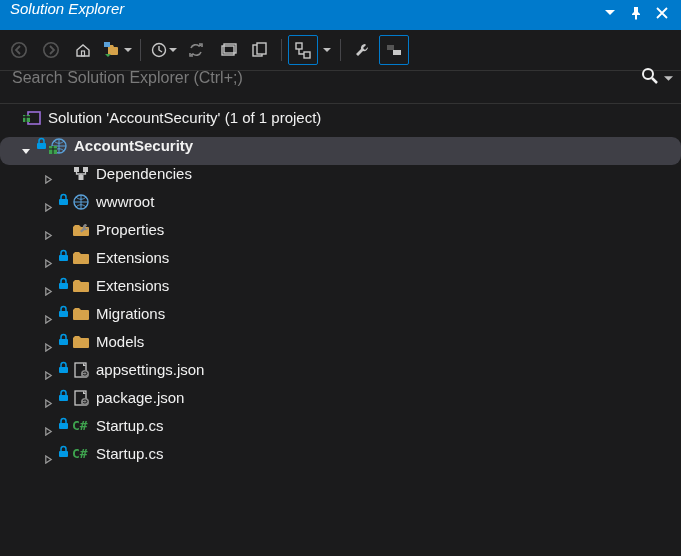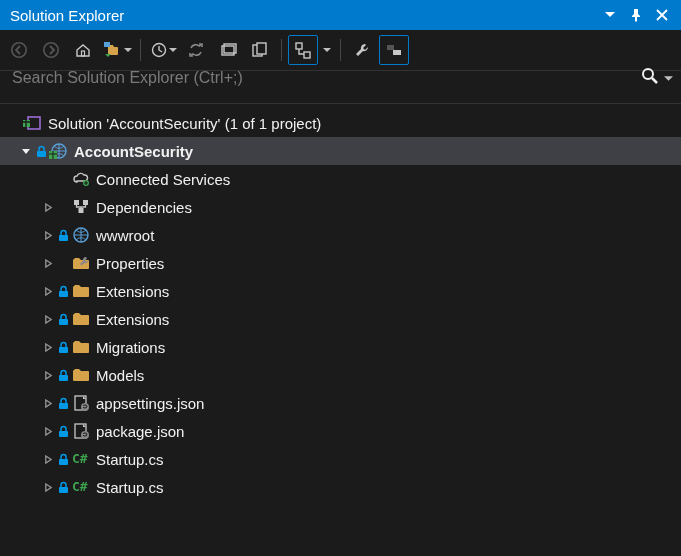--- a/index.html
+++ b/index.html
@@ -9,23 +9,23 @@
     width: 681px;
     height: 556px;
     overflow: hidden;
     font-size: 15px;
     color: #f1f1f1;
   }
   .titlebar {
     height: 30px;
     background: #007acc;
     display: flex;
-    align-items: center;
     padding: 0 6px 0 10px;
     color: #fff;
+    font-style: italic;
   }
   .titlebar-title { flex: 1; font-size: 15px; }
   .titlebar-ctrl {
     width: 26px; height: 26px;
     display: flex; align-items: center; justify-content: center;
     cursor: pointer;
   }
   .titlebar-ctrl svg { display: block; }
   .toolbar {
     height: 40px;
@@ -71,26 +71,26 @@
     color: #ddd;
     font-size: 16px;
   }
   .search-input::placeholder { color: #7a7a7a; }
   .search-right { display:flex; align-items:center; gap:4px; }
   .tree {
     padding: 5px 0;
   }
   .row {
     display: flex;
-    align-items: center;
+    align-items: flex-start;
     height: 28px;
     padding-right: 8px;
     white-space: nowrap;
   }
-  .row.selected { background: #3f3f46; }
+  .row.selected { background: #3f3f46; border-radius: 9px; }
   .ind { display:inline-block; height:1px; }
   .exp {
     width: 16px; height: 28px;
     display: flex; align-items: center; justify-content: center;
     flex-shrink:0;
   }
   .exp svg { display:block; }
   .lock {
     width: 14px;
     display:flex; align-items:center; justify-content:center;
@@ -267,31 +267,20 @@
         <rect x="0" y="9" width="8" height="8" fill="#3ea24e"></rect>
         <path d="M0 12h8M4 9v8" stroke="#1b1b1c" stroke-width="1"></path>
       </svg>
     </span>
     <span class="lbl bold">AccountSecurity</span>
   </div>
 
   <div id="items-container">
       <div class="row">
         <span class="ind" style="width:40px"></span>
-        <span class="exp"></span>
-        <span class="lock"></span>
-        <span class="ficon">
-          <svg width="18" height="18" viewBox="0 0 18 18">
-            <use href="#ic-cloud"></use>
-          </svg>
-        </span>
-        <span class="lbl">Connected Services</span>
-      </div>
-      <div class="row">
-        <span class="ind" style="width:40px"></span>
         <span class="exp">
           <svg width="9" height="9" viewBox="0 0 10 10">
             <path d="M2 1l6 4-6 4z" fill="none" stroke="#999" stroke-width="1.4"></path>
           </svg>
         </span>
         <span class="lock"></span>
         <span class="ficon">
           <svg width="18" height="18" viewBox="0 0 18 18">
             <use href="#ic-deps"></use>
           </svg>

